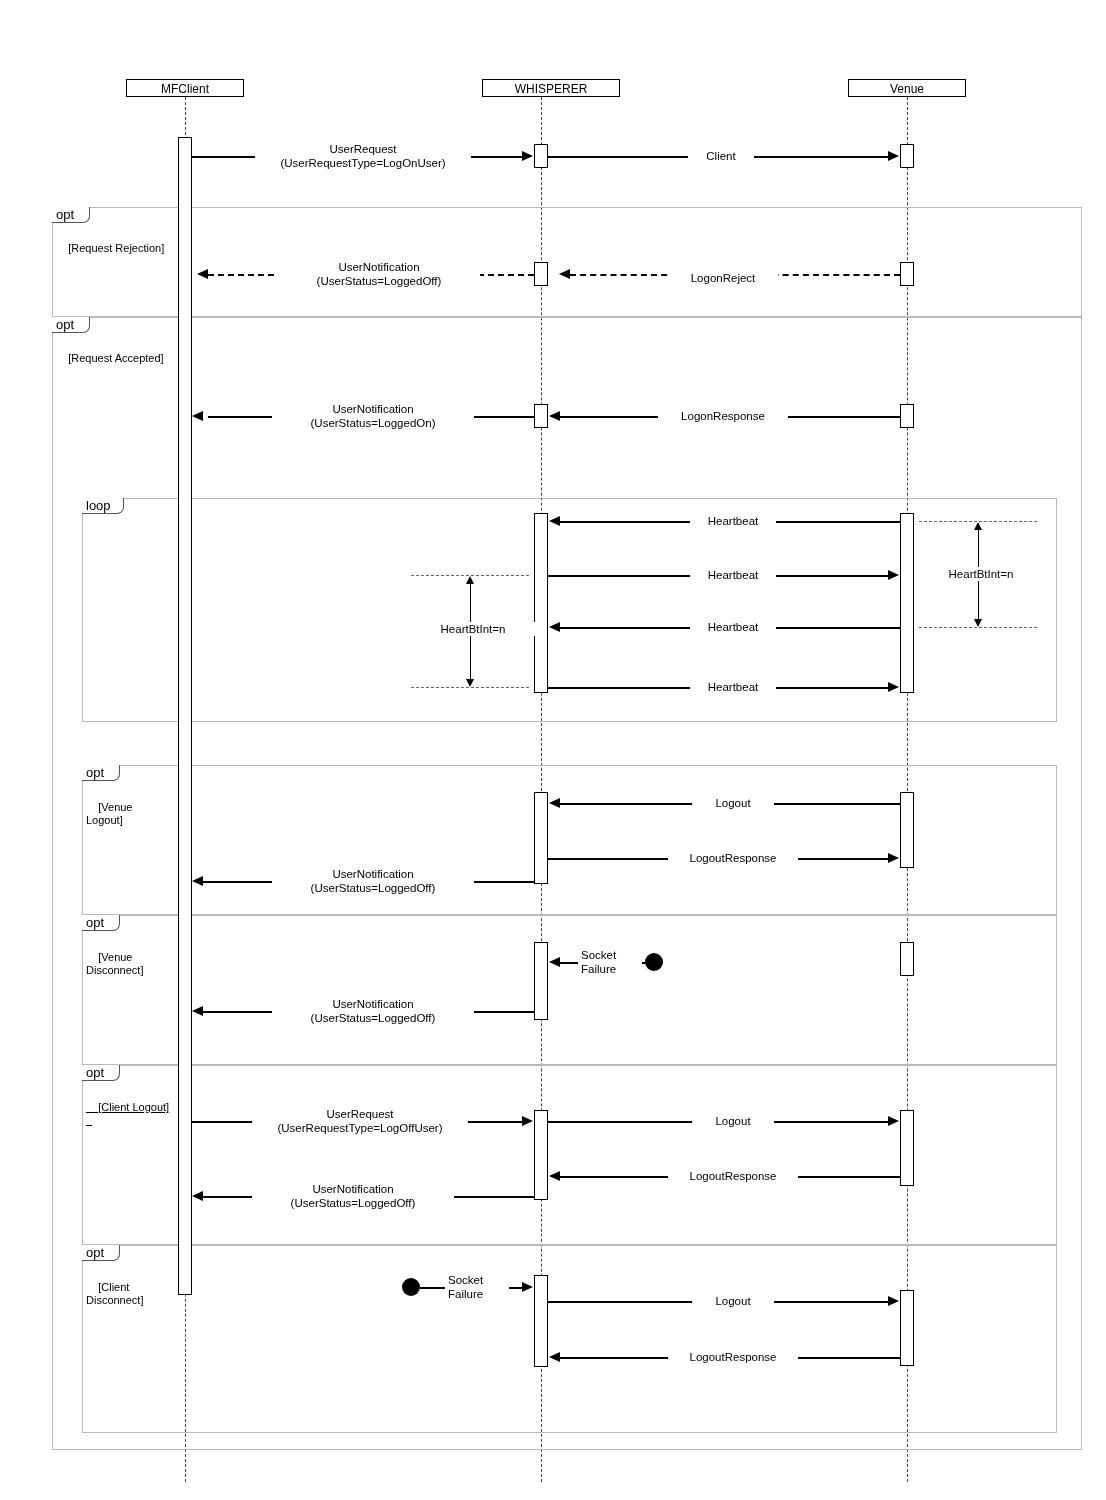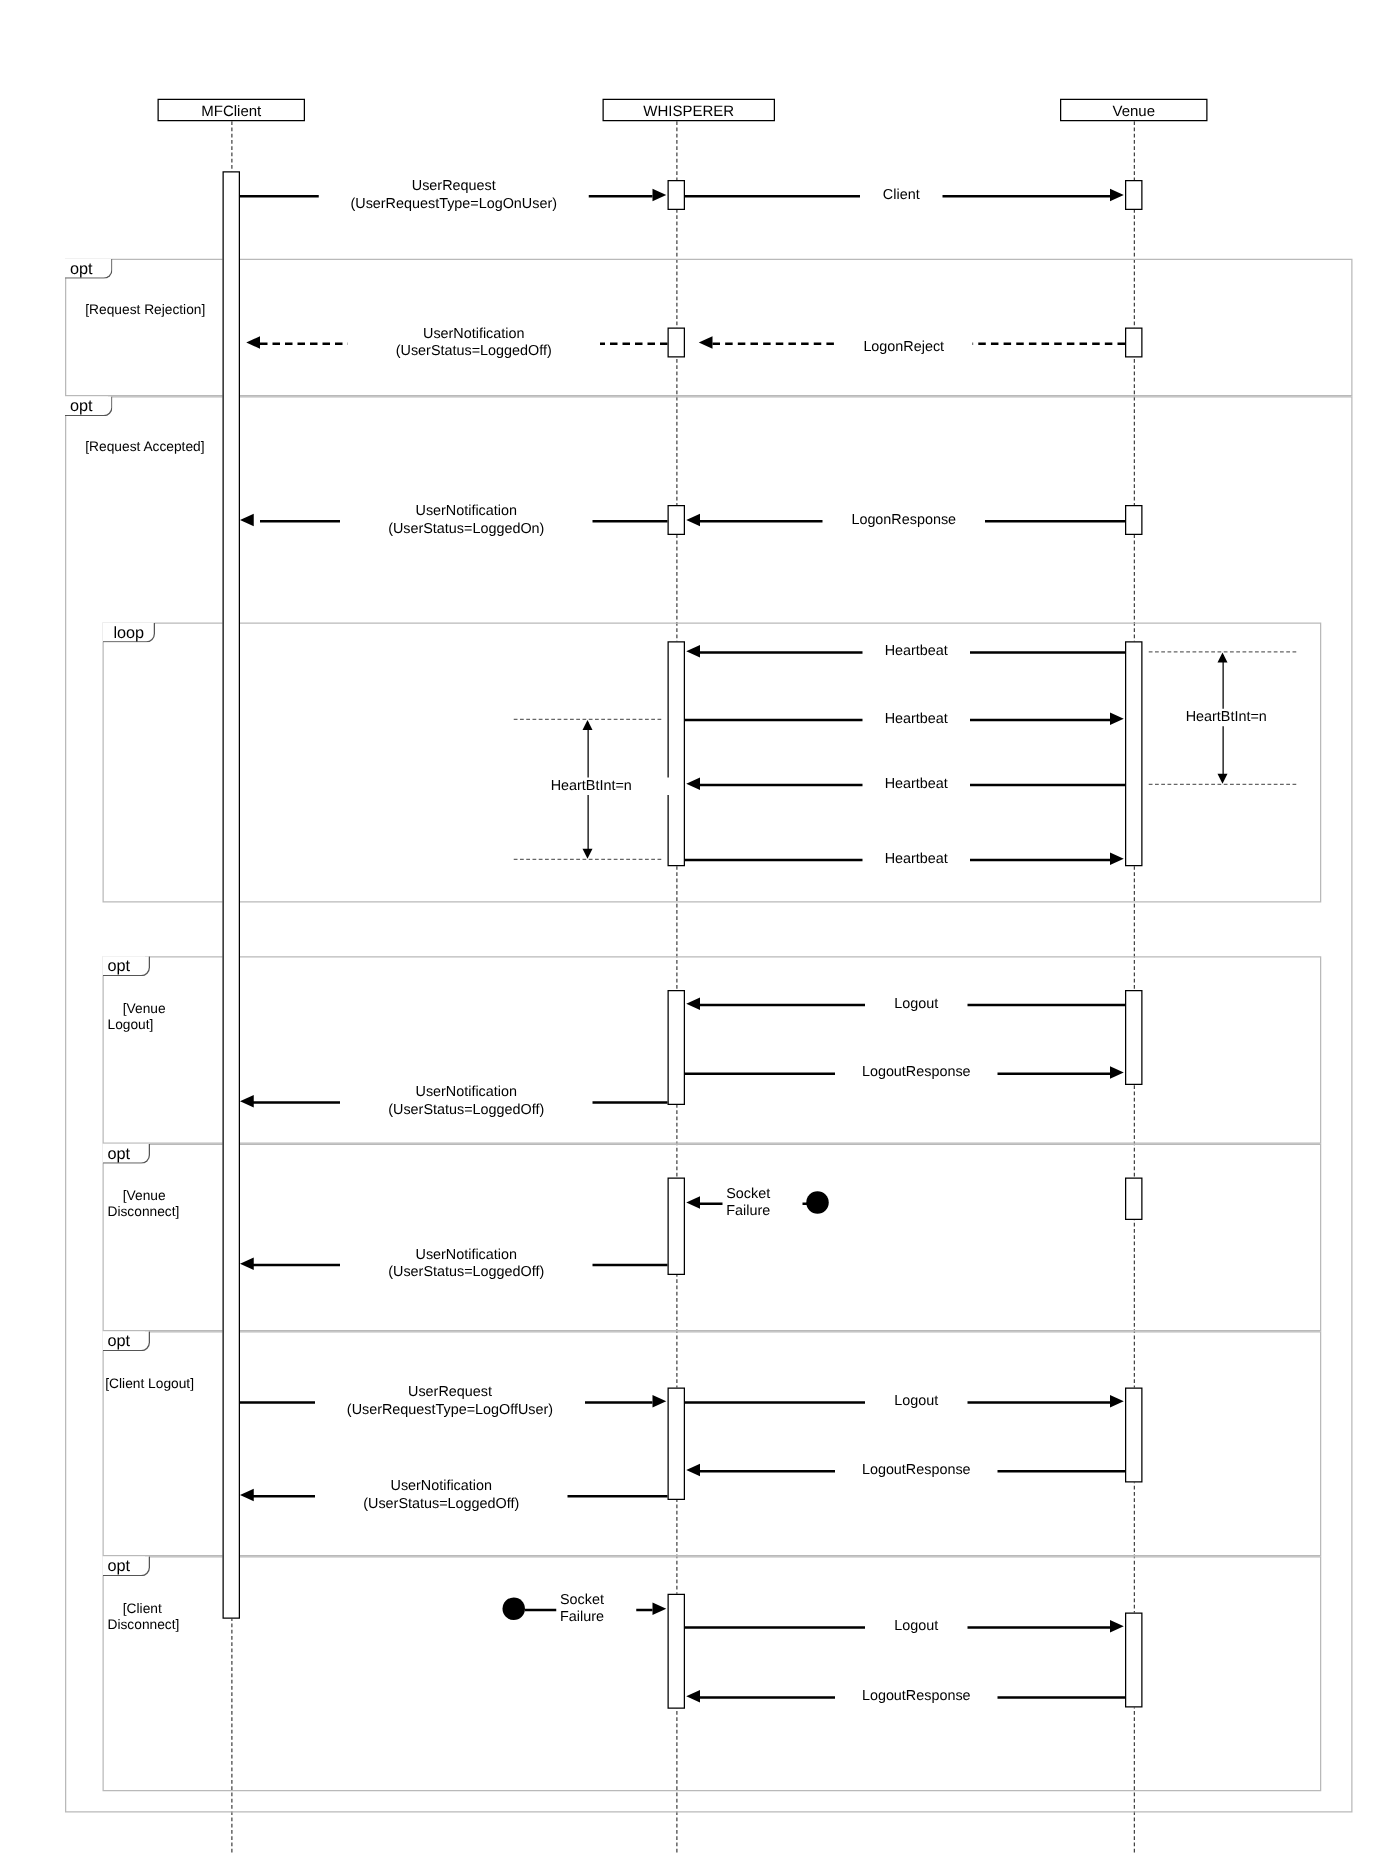--- a/index.html
+++ b/index.html
@@ -157,21 +157,21 @@
 
   <div class="fragment" style="left:52px; top:317px; width:1030px; height:1133px;"></div>
   <div class="frag-tab" style="left:52px; top:317px; width:38px;">
     <span>opt</span>
   </div>
   <div class="frag-label" style="left:56px; top:339px;">
     <span>[Request Accepted]</span>
   </div>
 
   <div class="fragment" style="left:82px; top:498px; width:975px; height:224px;"></div>
-  <div class="frag-tab" style="left:82px; top:498px; width:42px;text-align:center;">
+  <div class="frag-tab" style="left:82px; top:498px; width:42px;">
     <span>loop</span>
   </div>
 
   <div class="fragment" style="left:82px; top:765px; width:975px; height:150px;"></div>
   <div class="frag-tab" style="left:82px; top:765px; width:38px;">
     <span>opt</span>
   </div>
   <div class="frag-label" style="left:86px; top:788px;">
     <span style="white-space:pre-line;">[Venue
 Logout]</span>
@@ -183,21 +183,21 @@
   </div>
   <div class="frag-label" style="left:86px; top:938px;">
     <span style="white-space:pre-line;">[Venue
 Disconnect]</span>
   </div>
 
   <div class="fragment" style="left:82px; top:1065px; width:975px; height:180px;"></div>
   <div class="frag-tab" style="left:82px; top:1065px; width:38px;">
     <span>opt</span>
   </div>
-  <div class="frag-label" style="left:72px; top:1088px;">
+  <div class="frag-label" style="left:86px; top:1088px;text-decoration:underline;">
     <span>[Client Logout]</span>
   </div>
 
   <div class="fragment" style="left:82px; top:1245px; width:975px; height:188px;"></div>
   <div class="frag-tab" style="left:82px; top:1245px; width:38px;">
     <span>opt</span>
   </div>
   <div class="frag-label" style="left:86px; top:1268px;">
     <span style="white-space:pre-line;text-align:center;">[Client
 Disconnect]</span>

